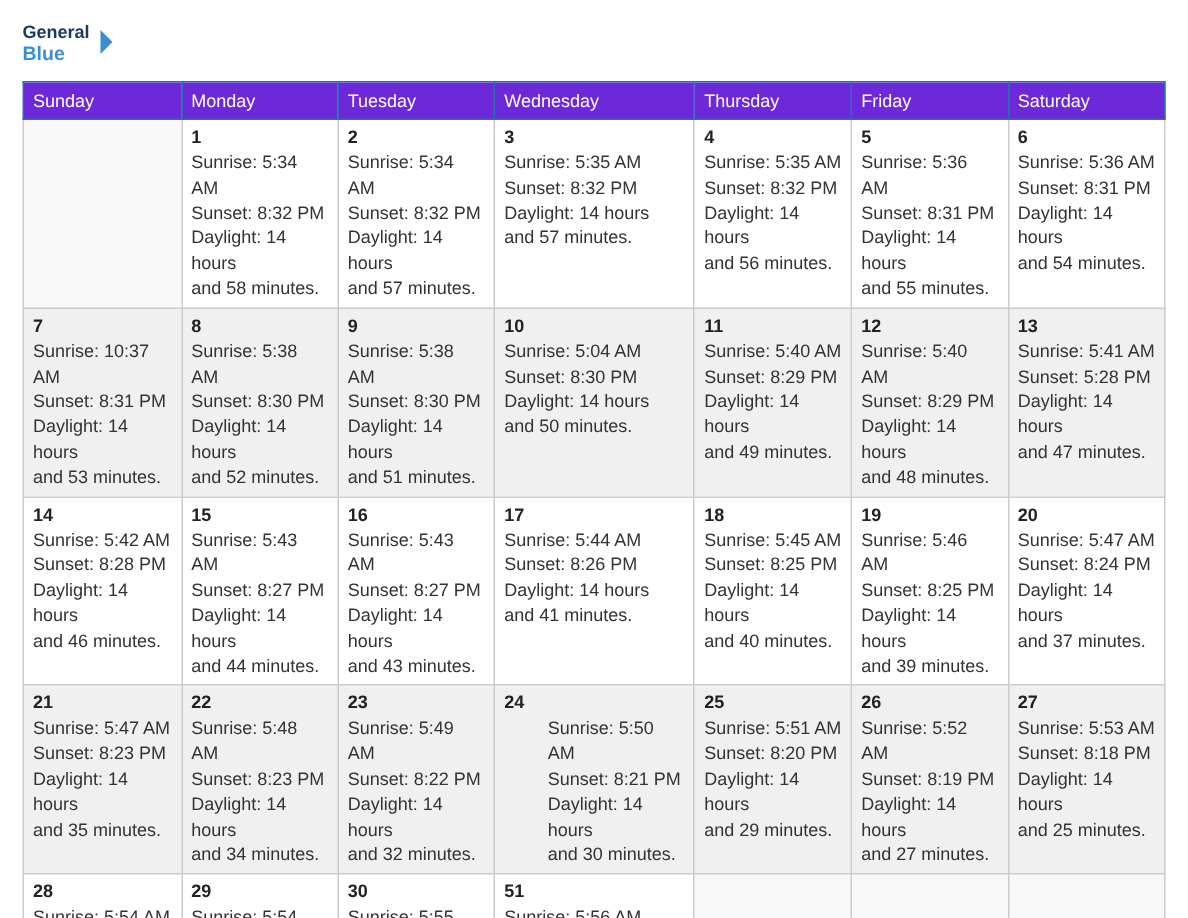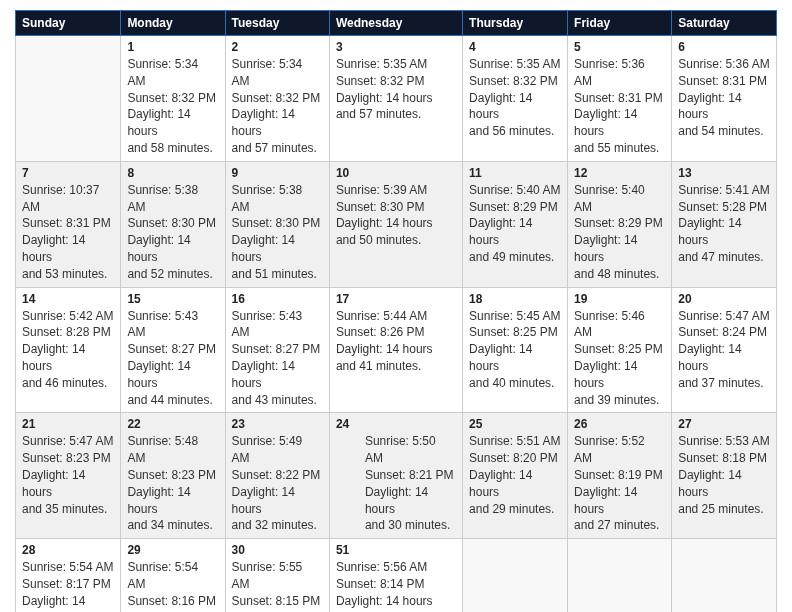--- a/index.html
+++ b/index.html
@@ -39,26 +39,26 @@
     .subtitle {
       font-size: 13px;
       color: #333;
     }
     table {
       width: 100%;
       border-collapse: collapse;
       font-size: 10.5px;
     }
     thead tr th {
-      background: #0f172a;
+      background: #6d28d9;
       color: #fff;
       text-align: left;
       padding: 5px 6px;
       font-size: 12px;
-      font-weight: bold;
+      font-weight: normal;
       border: 1px solid #2b6db5;
     }
     tbody tr td {
       border: 1px solid #ccc;
       padding: 4px 6px;
       vertical-align: top;
       color: #222;
       min-height: 70px;
     }
     tbody tr:nth-child(odd) {
@@ -79,20 +79,33 @@
       color: #333;
     }
     td.empty {
       background: #f8f8f8;
     }
   </style>
 </head>
 <body>
 
 <div class="page">
+  <div class="header">
+    <div class="logo">
+  <svg width="60" height="36" viewBox="0 0 60 36" xmlns="http://www.w3.org/2000/svg">
+    <text x="0" y="15" font-size="12" font-weight="bold" font-family="Arial" fill="#1a3a5c">General</text>
+    <text x="0" y="30" font-size="13" font-weight="bold" font-family="Arial" fill="#3a8fd4">Blue</text>
+    <polygon points="52,10 60,18 52,26" fill="#3a8fd4"></polygon>
+  </svg>
+</div>
+    <div class="title-block">
+      <div class="main-title"></div>
+      <div class="subtitle"></div>
+    </div>
+  </div>
 
   <table>
     <thead>
       <tr>
       <th>Sunday</th>
           <th>Monday</th>
           <th>Tuesday</th>
           <th>Wednesday</th>
           <th>Thursday</th>
           <th>Friday</th>
@@ -162,21 +175,21 @@
           </td>
           <td>
             <span class="date-num">9</span>
             <div class="cell-content" style="white-space: pre-line;">Sunrise: 5:38 AM
 Sunset: 8:30 PM
 Daylight: 14 hours
 and 51 minutes.</div>
           </td>
           <td>
             <span class="date-num">10</span>
-            <div class="cell-content" style="white-space: pre-line;">Sunrise: 5:39 AM
+            <div class="cell-content" style="white-space: pre-line;">Sunrise: 5:04 AM
 Sunset: 8:30 PM
 Daylight: 14 hours
 and 50 minutes.</div>
           </td>
           <td>
             <span class="date-num">11</span>
             <div class="cell-content" style="white-space: pre-line;">Sunrise: 5:40 AM
 Sunset: 8:29 PM
 Daylight: 14 hours
 and 49 minutes.</div>

